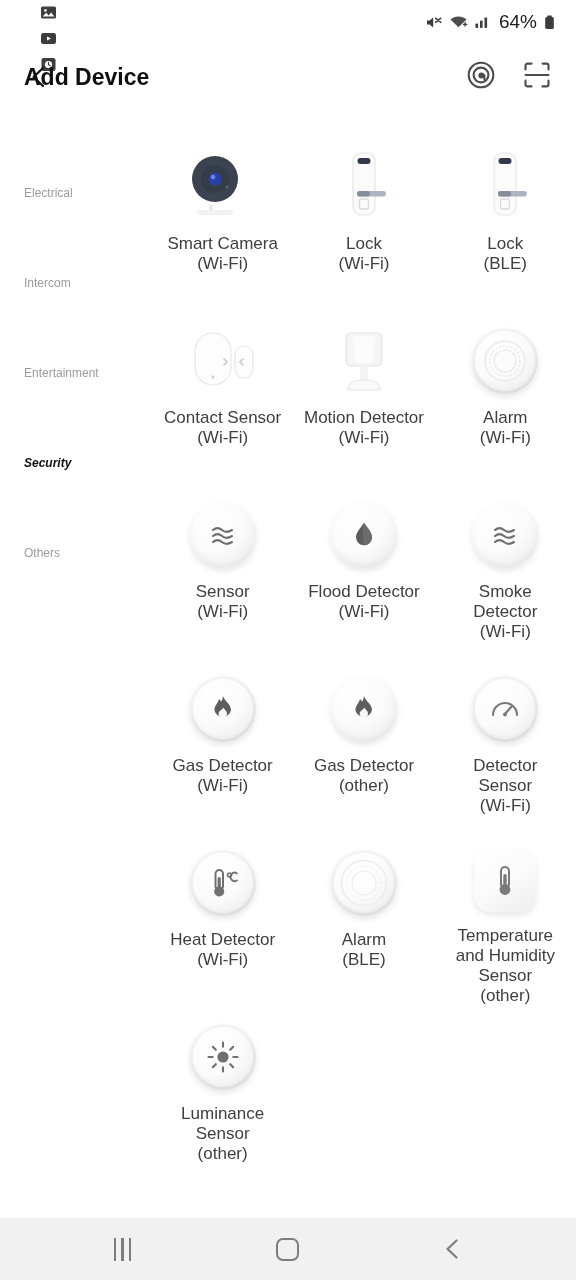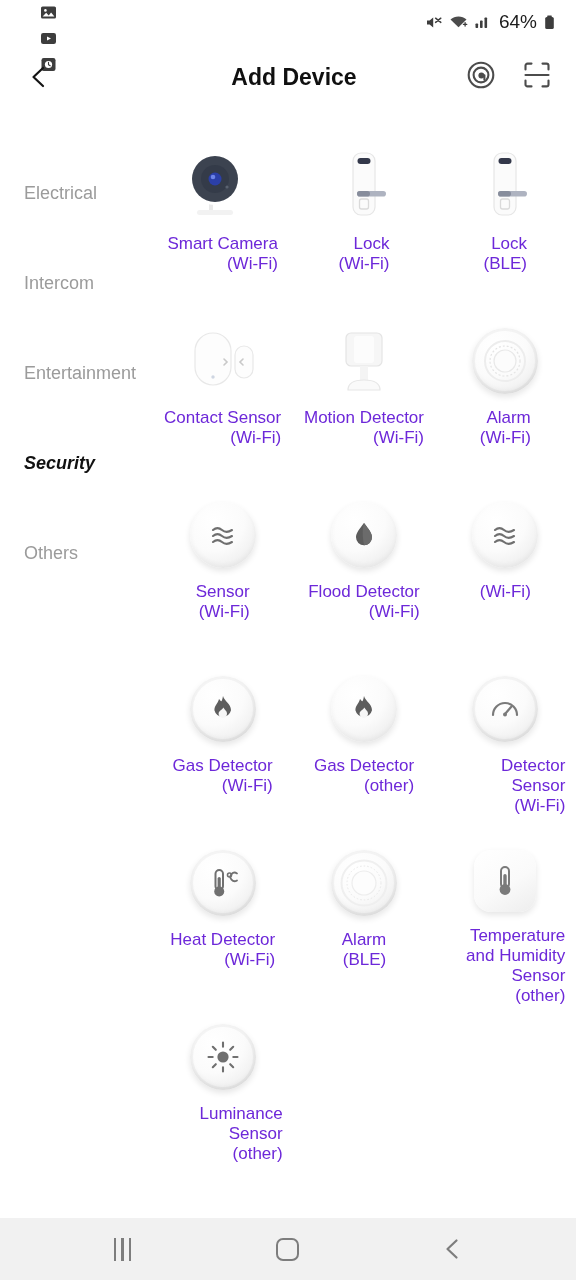--- a/index.html
+++ b/index.html
@@ -21,54 +21,54 @@
   .sb-right { display: flex; align-items: center; gap: 6px; }
   .sb-pct { font-size: 19px; color: #1c1c1c; margin-left: 2px; }
   .sb-ico { display: block; }
 
   
   .appbar {
     height: 66px; display: flex; align-items: center;
     padding: 0 24px 0 22px; position: relative;
   }
   .appbar-title {
-    position: absolute; left: 0; right: 12px; text-align: center;
+    position: absolute; left: 0; right: 12px; text-align: left;
     font-size: 23px; font-weight: bold; color: #101010; pointer-events: none; padding-left: 24px;
   }
   .back-btn { width: 34px; height: 34px; display: flex; align-items: center; justify-content: center; }
   .appbar-actions { margin-left: auto; display: flex; align-items: center; gap: 26px; }
 
   
   .content { display: flex; height: 1108px; }
 
   .sidebar {
     width: 152px; flex: 0 0 152px; padding: 72px 0 0 24px;
   }
   .cat {
-    font-size: 18px; line-height: 23px; color: #9b9b9b;
+    font-size: 12px; line-height: 23px; color: #9b9b9b;
     margin-bottom: 67px; width: 120px;
   }
   .cat.active { color: #111111; font-weight: bold; font-style: italic; }
 
   .grid-wrap { flex: 1; padding-top: 26px; }
   .grid {
     display: grid; grid-template-columns: repeat(3, 1fr);
     row-gap: 0;
   }
   .tile {
     display: flex; flex-direction: column; align-items: center;
     padding-top: 10px; height: 174px;
   }
   .tile-icon {
     width: 82px; height: 82px; display: flex;
     align-items: center; justify-content: center;
   }
   .tile-label {
-    margin-top: 6px; text-align: right; font-size: 17px;
-    line-height: 20px; color: #6d28d9; max-width: 120px;
+    margin-top: 6px; text-align: center; font-size: 17px;
+    line-height: 20px; color: #404040; max-width: 120px;
   }
 
   
   .puck {
     width: 66px; height: 66px; border-radius: 50%;
     background: radial-gradient(circle at 36% 28%, #ffffff 0%, #fbfbfb 48%, #ececec 86%, #e0e0e0 100%);
     box-shadow: 0 3px 6px rgba(0,0,0,.10), inset 0 -3px 5px rgba(0,0,0,.04);
     display: flex; align-items: center; justify-content: center;
   }
   .puck.ridged { box-shadow: 0 3px 6px rgba(0,0,0,.10), inset 0 0 0 3px rgba(0,0,0,.035), inset 0 -3px 5px rgba(0,0,0,.05); }
@@ -307,20 +307,21 @@
           <div class="tile-icon">
             <div class="puck">
               <svg width="30" height="30" viewBox="0 0 30 30">
                 <path d="M5 10c3-2.6 6-2.6 9 0s6 2.6 10 0" stroke="#6f6f6f" stroke-width="2.1" fill="none" stroke-linecap="round"></path>
                 <path d="M5 16c3-2.6 6-2.6 9 0s6 2.6 10 0" stroke="#6f6f6f" stroke-width="2.1" fill="none" stroke-linecap="round"></path>
                 <path d="M5 22c3-2.6 6-2.6 9 0s6 2.6 10 0" stroke="#6f6f6f" stroke-width="2.1" fill="none" stroke-linecap="round"></path>
               </svg>
             </div>
           </div>
           <div class="tile-label">
+            <div>Smoke Detector</div>
               <div>(Wi-Fi)</div>
           </div>
         </div>
 
         <div class="tile">
           <div class="tile-icon">
             <div class="puck ridged">
               <svg width="28" height="30" viewBox="0 0 28 30">
                 <path d="M14 2c1.5 5.5 8 7.5 8 14.2A8.6 8.6 0 0 1 5.4 16.2C5.4 11.5 9 9.5 10 5c2.2 2.4 2.6 4.6 4 -3z" fill="#5e5e5e"></path>
                 <path d="M14.4 13.5c1 2.4 3.6 3.3 3.6 6.2a4.2 4.2 0 0 1-8.4 0c0-2.7 3.1-3.6 4.8-6.2z" fill="#f6f6f6"></path>

